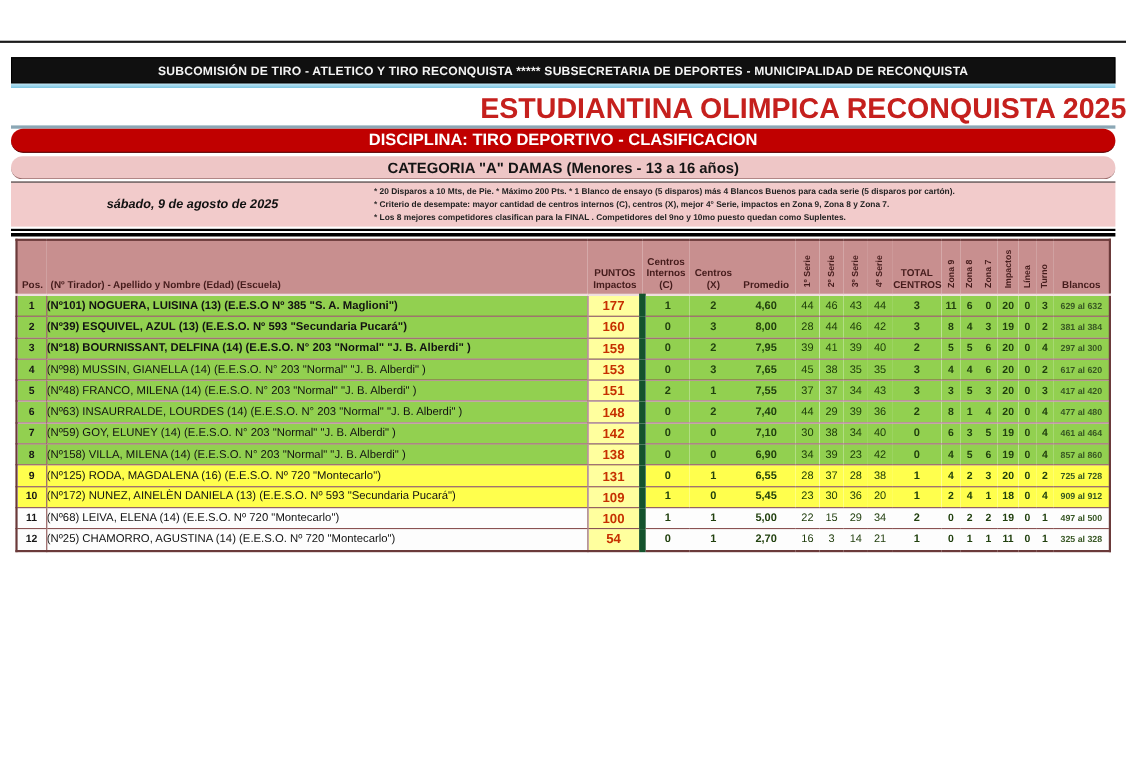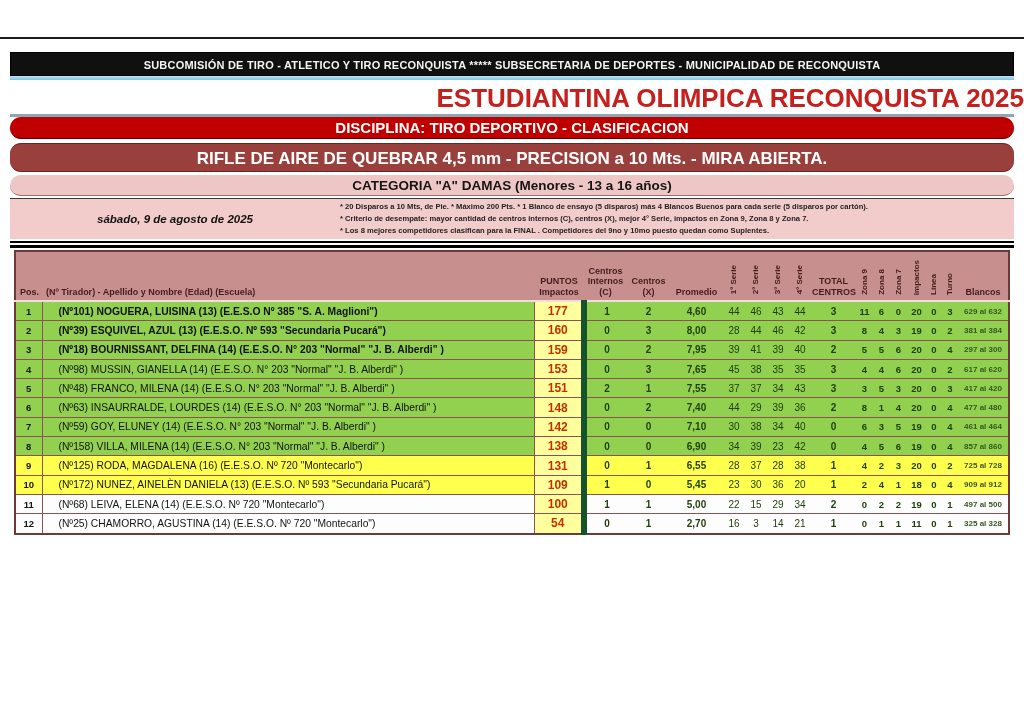--- a/index.html
+++ b/index.html
@@ -47,21 +47,21 @@
     font-size:8px;font-weight:700;white-space:nowrap;line-height:1;
   }
   tbody td{
     height:18.3px;padding:0;text-align:center;vertical-align:middle;
     border-top:1px solid #8a5252;overflow:hidden;white-space:nowrap;
   }
   tr.row-green{background:#92d050;}
   tr.row-yellow{background:#ffff4d;}
   tr.row-white{background:#fdfdfd;}
   td.pos{font-size:9.5px;font-weight:600;color:#151515;border-right:1px solid #8a5252;}
-  td.name{text-align:left;padding-left:16px;font-size:10.3px;color:#121212;margin-left:47px;}
+  td.name{text-align:left;padding-left:0;font-size:10.3px;color:#121212;margin-left:47px;}
   tr.bold td.name,tr.bold td.pos{font-weight:800;}
   td.puntos{
     background:#ffff9e;color:#c63000;font-weight:800;font-size:12px;
     border-left:1px solid #8a5252;border-right:6px solid #14532d;
   }
   td.num{font-size:10px;font-weight:700;color:#21400e;}
   td.ser{font-weight:400;color:#1c3a08;}
   td.zz{font-size:9.5px;}
   td.bla{font-size:8px;font-weight:700;color:#375623;}
   tr.bold td.bla{font-weight:800;}
@@ -69,21 +69,20 @@
 </head>
 <body>
 
 <div class="page">
   <div class="top-rule"></div>
   <div class="banner">SUBCOMISIÓN DE TIRO - ATLETICO Y TIRO RECONQUISTA ***** SUBSECRETARIA DE DEPORTES - MUNICIPALIDAD DE RECONQUISTA</div>
   <div class="cyan"></div>
   <div class="title">ESTUDIANTINA OLIMPICA RECONQUISTA 2025</div>
   <div class="steel"></div>
   <div class="bar red">DISCIPLINA: TIRO DEPORTIVO - CLASIFICACION</div>
-  <div class="bar maroon">RIFLE DE AIRE DE QUEBRAR 4,5 mm - PRECISION a 10 Mts. - MIRA ABIERTA.</div>
   <div class="bar pinkbar">CATEGORIA "A" DAMAS (Menores - 13 a 16 años)</div>
 
   <div class="info">
     <div class="date">sábado, 9 de agosto de 2025</div>
     <div class="notes">* 20 Disparos a 10 Mts, de Pie. * Máximo 200 Pts. * 1 Blanco de ensayo (5 disparos) más 4 Blancos Buenos para cada serie (5 disparos por cartón).
 * Criterio de desempate: mayor cantidad de centros internos (C), centros (X), mejor 4° Serie,  impactos en Zona 9, Zona 8 y Zona 7.
 * Los 8 mejores competidores clasifican para la FINAL . Competidores del 9no y 10mo puesto quedan como Suplentes.</div>
   </div>
 
   <div class="dbl"></div>

